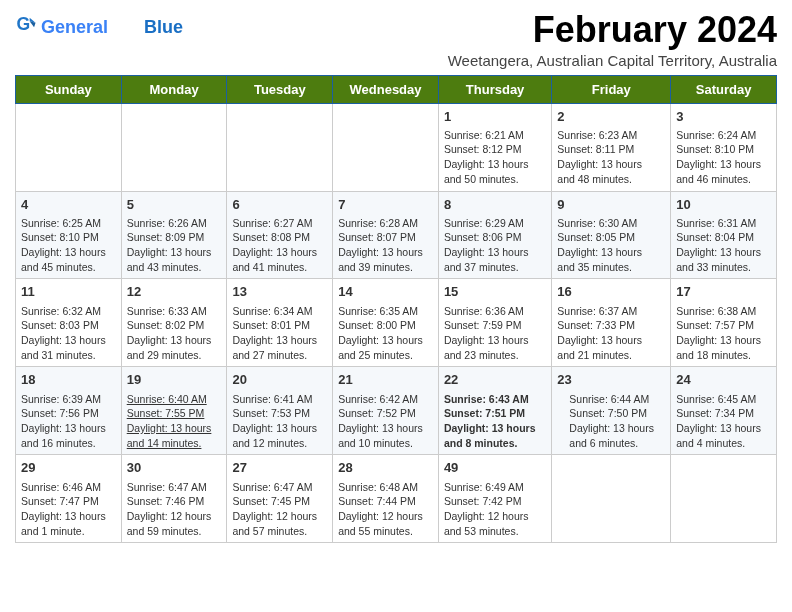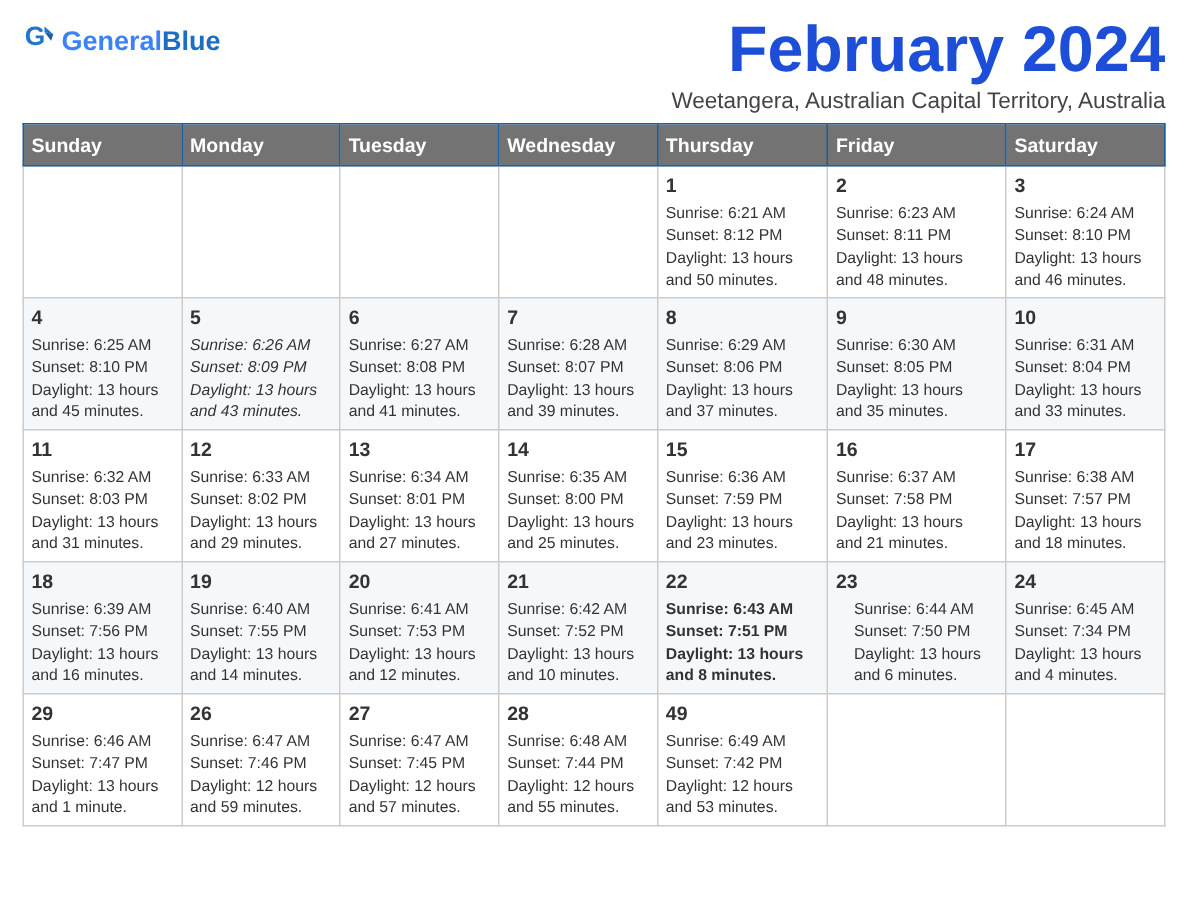--- a/index.html
+++ b/index.html
@@ -26,51 +26,52 @@
       font-size: 18px;
       font-weight: bold;
       color: #3b82f6;
       line-height: 1;
     }
     .logo-text-blue {
       font-size: 18px;
       font-weight: bold;
       color: #1a6fc4;
       line-height: 1;
+      padding-left: 36px;
     }
     .logo-icon {
       width: 22px;
       height: 22px;
     }
     .title-area {
       text-align: right;
     }
     .main-title {
-      font-size: 43px;
-      font-weight: bold;
-      color: #1d4ed8;
+      font-size: 36px;
+      font-weight: bold;
+      color: #000000;
       line-height: 1.1;
     }
     .subtitle {
       font-size: 15px;
       color: #444;
       margin-top: 2px;
       text-align: right;
     }
     table {
       width: 100%;
       border-collapse: collapse;
       margin-top: 6px;
       font-size: 11px;
     }
     thead tr th {
-      background-color: #737373;
+      background-color: #4d7c0f;
       color: #fff;
       padding: 6px 5px;
-      text-align: left;
+      text-align: center;
       font-size: 13px;
       font-weight: bold;
       border: 1px solid #1a5fa0;
     }
     tbody tr td {
       border: 1px solid #ccc;
       vertical-align: top;
       padding: 4px 5px;
       min-height: 70px;
       height: 80px;
@@ -163,21 +164,21 @@
       <tr>
         <td>
           <span class="day-number">4</span>
           <div class="day-info" style="white-space: pre-line;">Sunrise: 6:25 AM
 Sunset: 8:10 PM
 Daylight: 13 hours
 and 45 minutes.</div>
         </td>
         <td>
           <span class="day-number">5</span>
-          <div class="day-info" style="white-space: pre-line; font-style: italic;">Sunrise: 6:26 AM
+          <div class="day-info" style="white-space: pre-line;">Sunrise: 6:26 AM
 Sunset: 8:09 PM
 Daylight: 13 hours
 and 43 minutes.</div>
         </td>
         <td>
           <span class="day-number">6</span>
           <div class="day-info" style="white-space: pre-line;">Sunrise: 6:27 AM
 Sunset: 8:08 PM
 Daylight: 13 hours
 and 41 minutes.</div>
@@ -243,21 +244,21 @@
         <td>
           <span class="day-number">15</span>
           <div class="day-info" style="white-space: pre-line;">Sunrise: 6:36 AM
 Sunset: 7:59 PM
 Daylight: 13 hours
 and 23 minutes.</div>
         </td>
         <td>
           <span class="day-number">16</span>
           <div class="day-info" style="white-space: pre-line;">Sunrise: 6:37 AM
-Sunset: 7:58 PM
+Sunset: 7:33 PM
 Daylight: 13 hours
 and 21 minutes.</div>
         </td>
         <td>
           <span class="day-number">17</span>
           <div class="day-info" style="white-space: pre-line;">Sunrise: 6:38 AM
 Sunset: 7:57 PM
 Daylight: 13 hours
 and 18 minutes.</div>
         </td>
@@ -265,21 +266,21 @@
       <tr>
         <td>
           <span class="day-number">18</span>
           <div class="day-info" style="white-space: pre-line;">Sunrise: 6:39 AM
 Sunset: 7:56 PM
 Daylight: 13 hours
 and 16 minutes.</div>
         </td>
         <td>
           <span class="day-number">19</span>
-          <div class="day-info" style="white-space: pre-line;">Sunrise: 6:40 AM
+          <div class="day-info" style="white-space: pre-line; text-decoration: underline;">Sunrise: 6:40 AM
 Sunset: 7:55 PM
 Daylight: 13 hours
 and 14 minutes.</div>
         </td>
         <td>
           <span class="day-number">20</span>
           <div class="day-info" style="white-space: pre-line;">Sunrise: 6:41 AM
 Sunset: 7:53 PM
 Daylight: 13 hours
 and 12 minutes.</div>
@@ -315,21 +316,21 @@
       </tr>
       <tr>
         <td>
           <span class="day-number">29</span>
           <div class="day-info" style="white-space: pre-line;">Sunrise: 6:46 AM
 Sunset: 7:47 PM
 Daylight: 13 hours
 and 1 minute.</div>
         </td>
         <td>
-          <span class="day-number">26</span>
+          <span class="day-number">30</span>
           <div class="day-info" style="white-space: pre-line;">Sunrise: 6:47 AM
 Sunset: 7:46 PM
 Daylight: 12 hours
 and 59 minutes.</div>
         </td>
         <td>
           <span class="day-number">27</span>
           <div class="day-info" style="white-space: pre-line;">Sunrise: 6:47 AM
 Sunset: 7:45 PM
 Daylight: 12 hours

